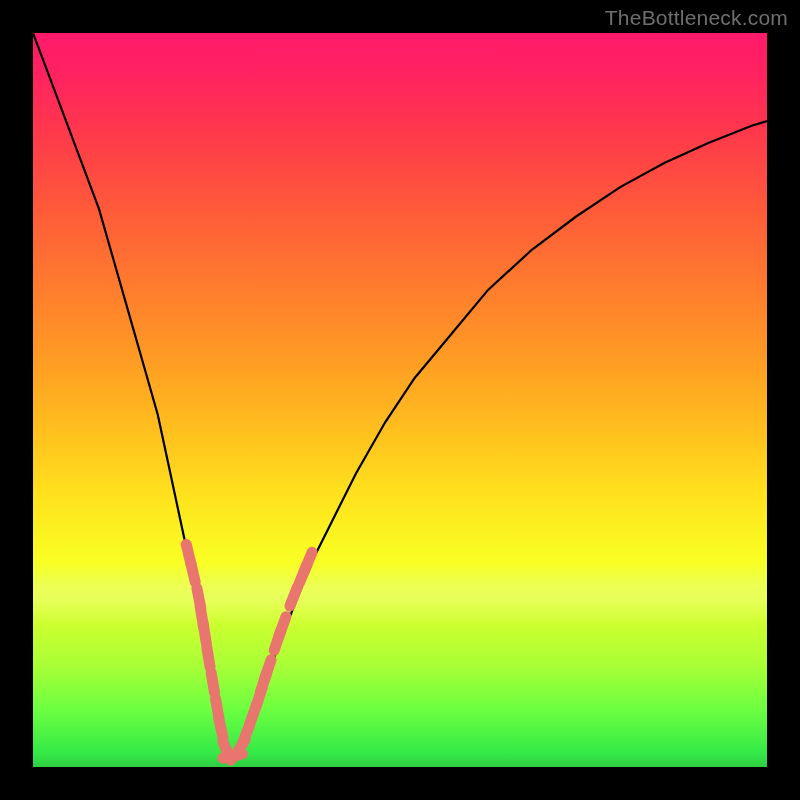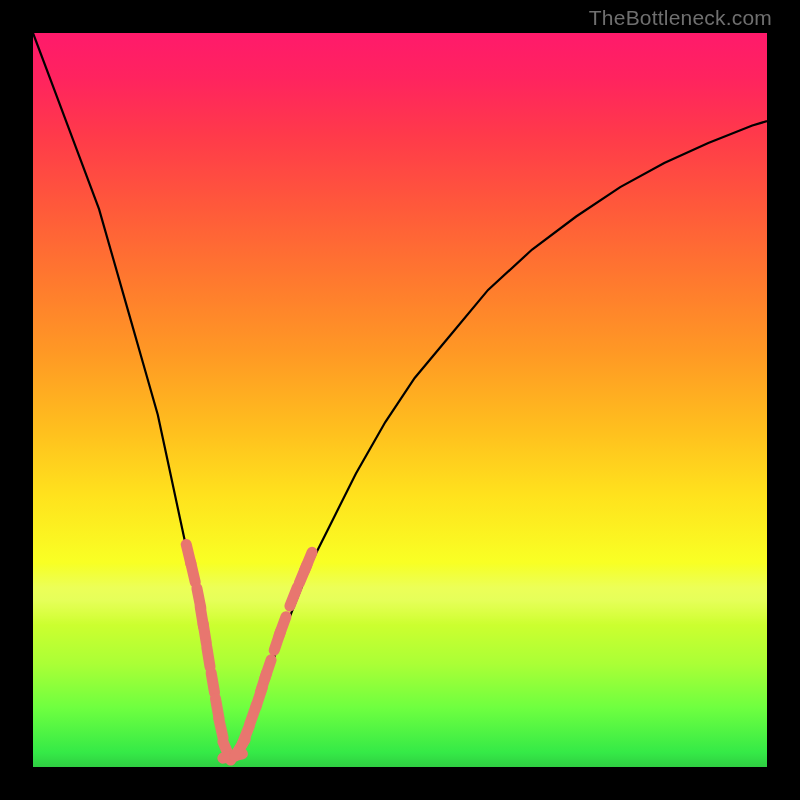--- a/index.html
+++ b/index.html
@@ -61,21 +61,21 @@
       rgba(255,255,255,0.00) 100%
     );
   }
   .curve {
     position: absolute;
     inset: 0;
   }
   .watermark {
     position: absolute;
     top: 6px;
-    right: 28px;
+    right: 12px;
     color: #6f6f6f;
     font-size: 21px;
     font-weight: 400;
     letter-spacing: 0.2px;
     white-space: nowrap;
   }
 </style>
 </head>
 <body>
 

